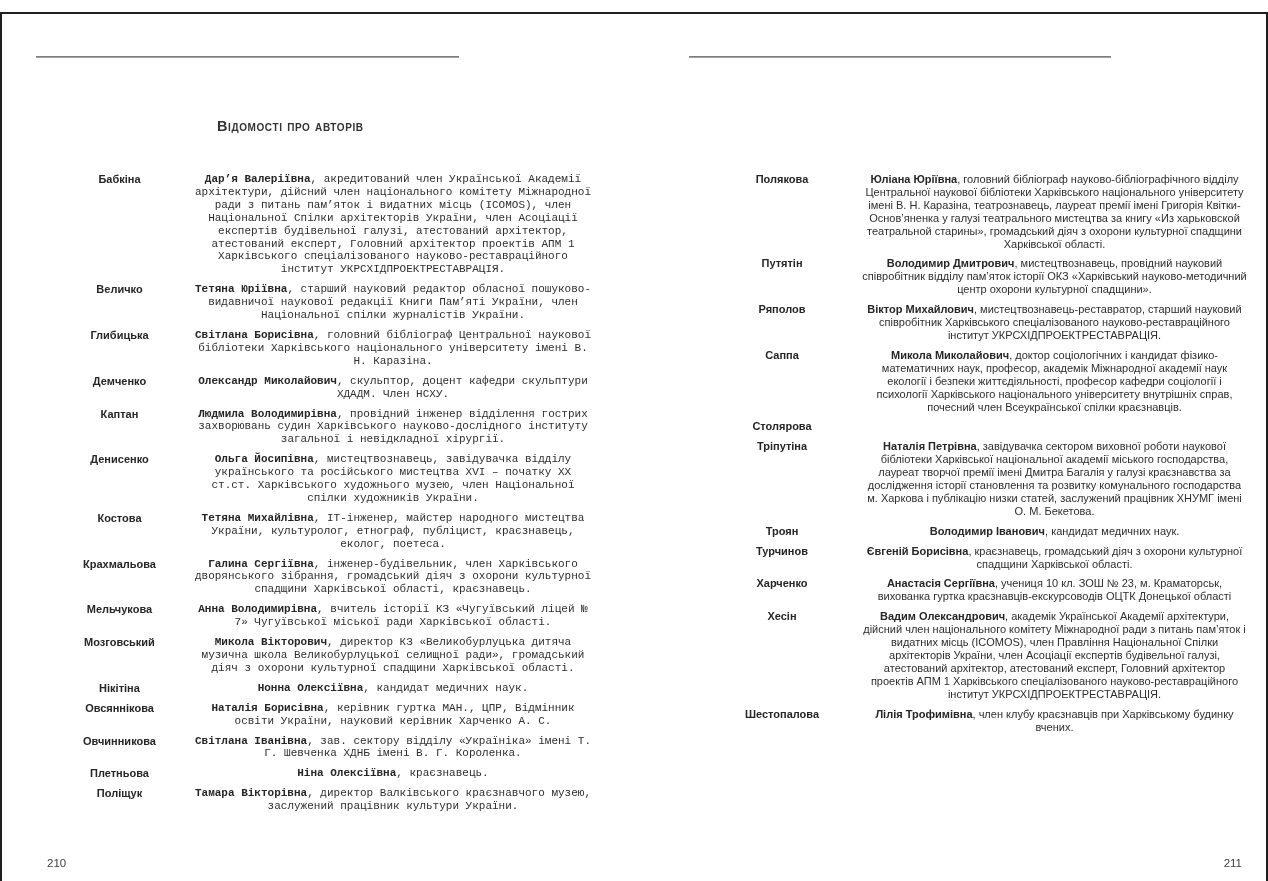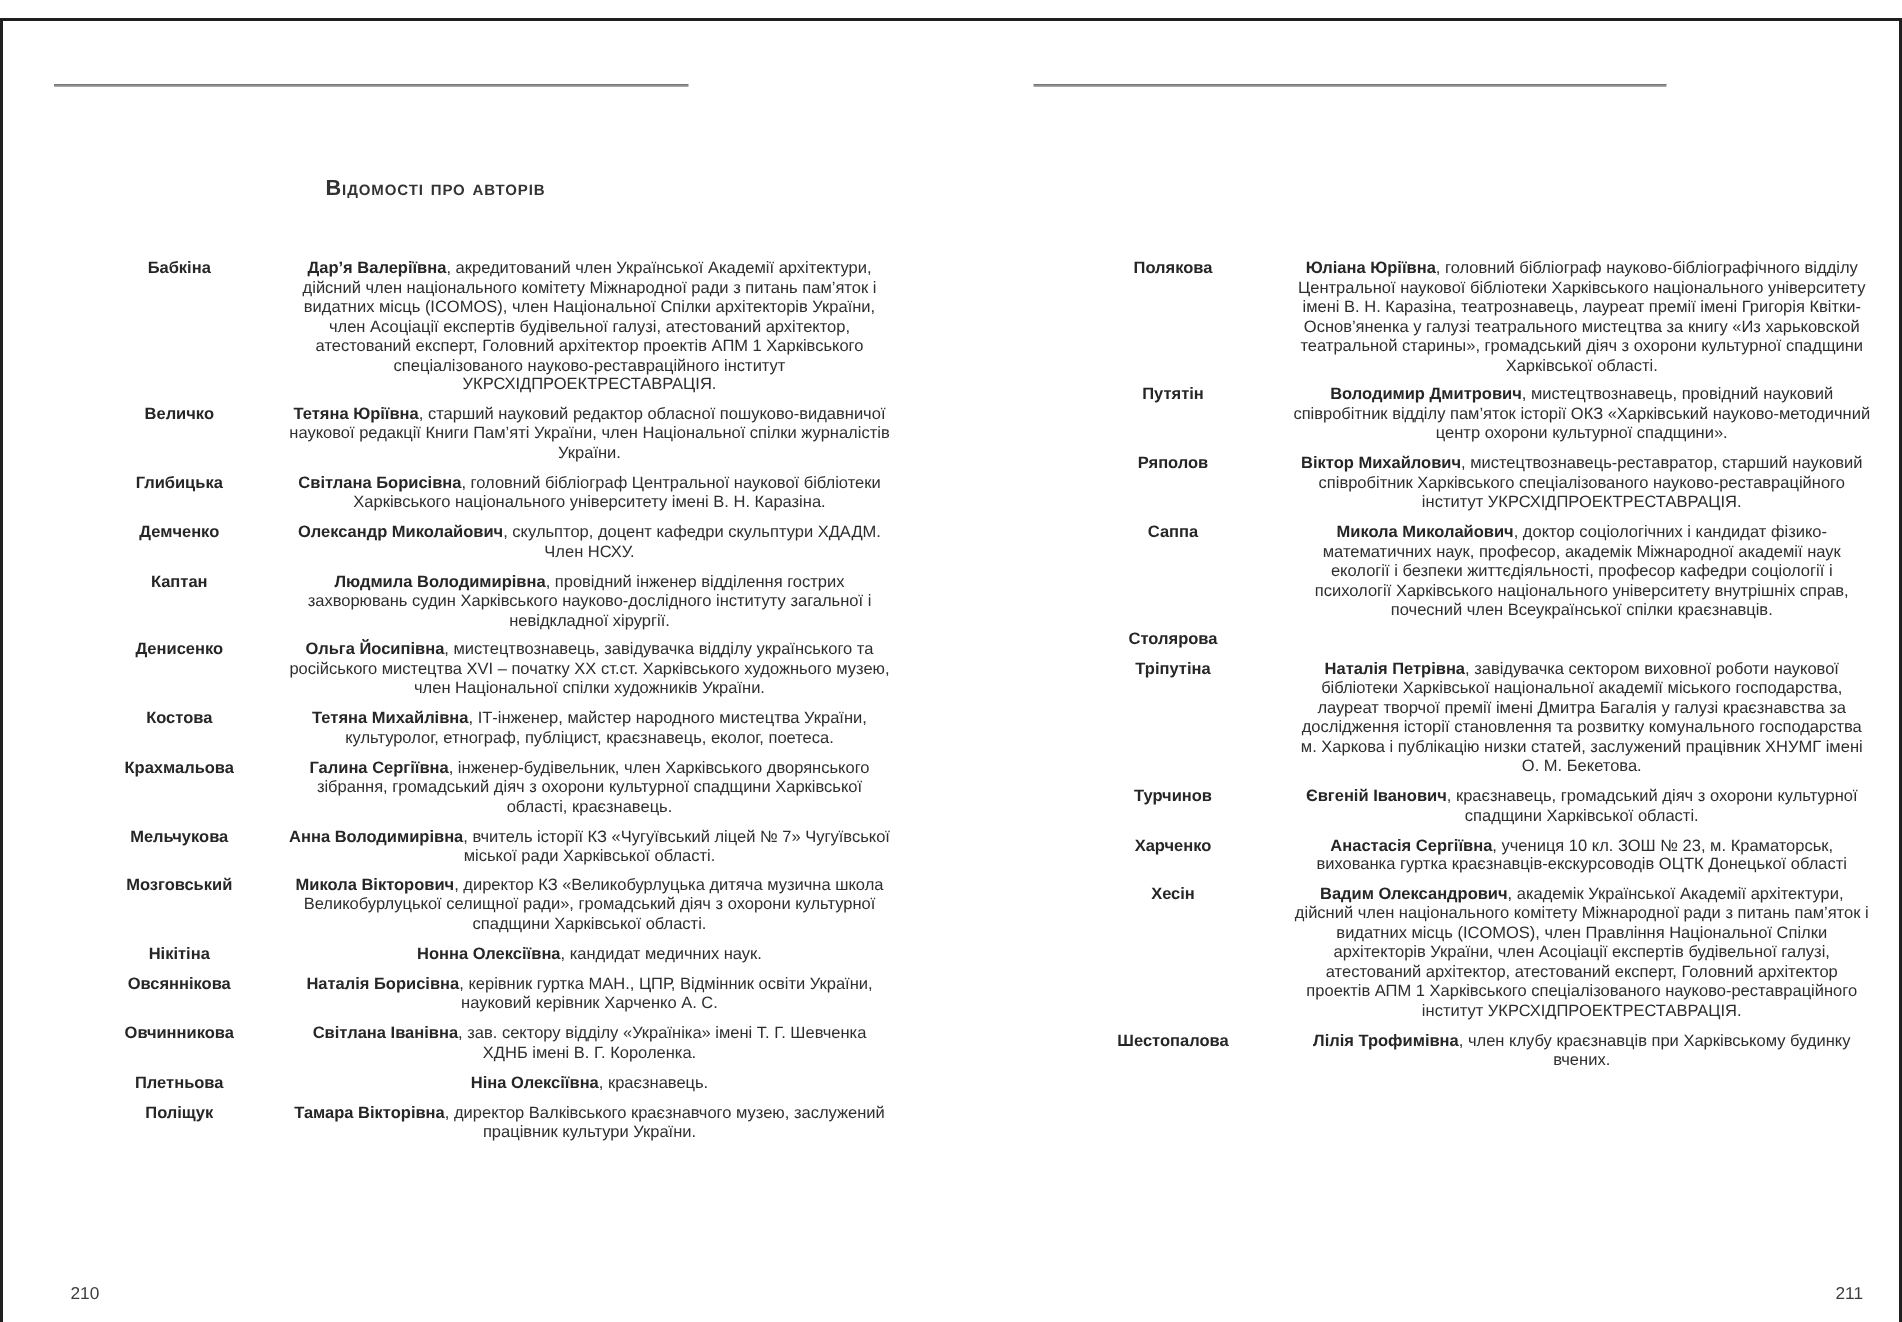--- a/index.html
+++ b/index.html
@@ -56,21 +56,21 @@
     flex: none;
     font-weight: bold;
     color: #262626;
   }
   .entries.left  .entry .surname { width: 145px; }
   .entries.right .entry .surname { width: 160px; }
   .entry .desc {
     flex: 1;
     color: #2e2e2e;
   }
-  .entries.left  .entry .desc { max-width: 402px; }
+  .entries.left  .entry .desc { max-width: 402px; font-family: Liberation Mono, monospace; }
   .entries.right .entry .desc { max-width: 385px; }
   .entry .desc .lead { font-weight: bold; color: #262626; }
 
   .page-number {
     position: absolute;
     bottom: 22px;
     font-size: 11.5px;
     color: #3c3c3c;
   }
   .page-number.left  { left: 45px; }
@@ -226,25 +226,31 @@
     <div class="surname">Столярова</div>
   </div>
 
   <div class="entry">
     <div class="surname">Тріпутіна</div>
     <div class="desc">
       <span class="lead">Наталія Петрівна</span><span class="rest">, завідувачка сектором виховної роботи наукової бібліотеки Харківської національної академії міського господарства, лауреат творчої премії імені Дмитра Багалія у галузі краєзнавства за дослідження історії становлення та розвитку комунального господарства м. Харкова і публікацію низки статей, заслужений працівник ХНУМГ імені О. М. Бекетова.</span>
     </div>
   </div>
 
+  <div class="entry">
+    <div class="surname">Троян</div>
+    <div class="desc">
+      <span class="lead">Володимир Іванович</span><span class="rest">, кандидат медичних наук.</span>
+    </div>
+  </div>
 
   <div class="entry">
     <div class="surname">Турчинов</div>
     <div class="desc">
-      <span class="lead">Євгеній Іванович</span><span class="rest">, краєзнавець, громадський діяч з охорони культурної спадщини Харківської області.</span>
+      <span class="lead">Євгеній Борисівна</span><span class="rest">, краєзнавець, громадський діяч з охорони культурної спадщини Харківської області.</span>
     </div>
   </div>
 
   <div class="entry">
     <div class="surname">Харченко</div>
     <div class="desc">
       <span class="lead">Анастасія Сергіївна</span><span class="rest">, учениця 10 кл. ЗОШ № 23, м. Краматорськ, вихованка гуртка краєзнавців-екскурсоводів ОЦТК Донецької області</span>
     </div>
   </div>
 

